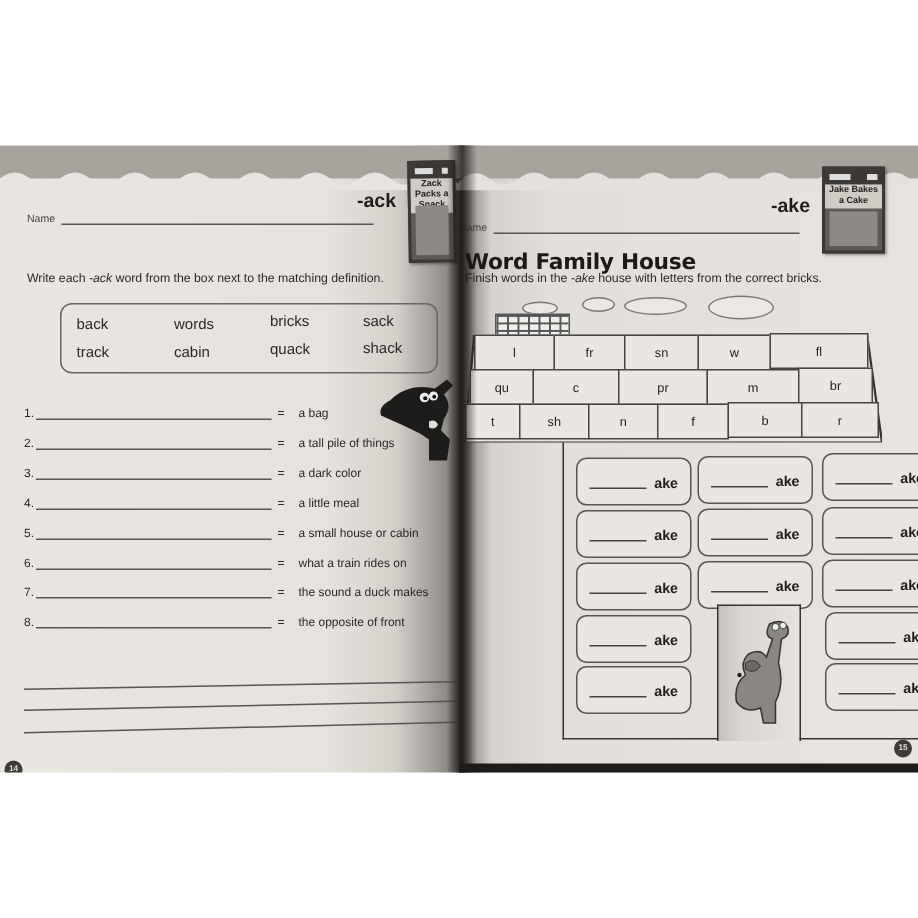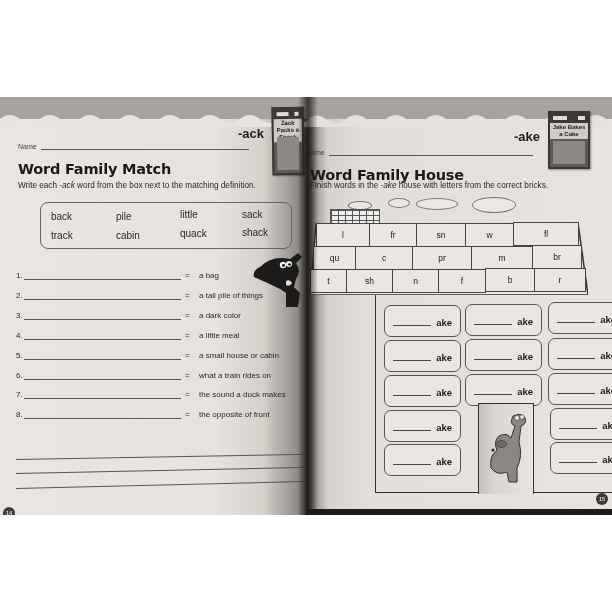--- a/index.html
+++ b/index.html
@@ -84,27 +84,26 @@
 
     <div class="thumb" style="left:272px; top:10px; width:32px; height:68px; transform:rotate(-1deg);">
       <div class="thumb-top">
           <span style="width:12px;"></span>
           <span style="width:4px;"></span>
         </div>
       <div class="thumb-title">Zack Packs a Snack</div>
       <div class="thumb-art"></div>
     </div>
 
-    <div class="page-title" style="left:18px; top:64px;">Word Family Match</div>
     <div class="instructions" style="left:18px; top:84px;"><span>Write each </span><i>-ack</i><span> word from the box next to the matching definition.</span></div>
 
     <div class="word-box">
       <span class="w" style="left:10px; top:8px;">back</span>
-      <span class="w" style="left:75px; top:8px;">pile</span>
-      <span class="w" style="left:139px; top:6px;">little</span>
+      <span class="w" style="left:75px; top:8px;">words</span>
+      <span class="w" style="left:139px; top:6px;">bricks</span>
       <span class="w" style="left:201px; top:6px;">sack</span>
       <span class="w" style="left:10px; top:27px;">track</span>
       <span class="w" style="left:75px; top:27px;">cabin</span>
       <span class="w" style="left:139px; top:25px;">quack</span>
       <span class="w" style="left:201px; top:24px;">shack</span>
     </div>
 
     <svg style="position:absolute; left:250px; top:152px;" width="60" height="60" viewBox="0 0 60 60">
       <path d="M10,18 Q22,6 40,10 L48,4 L52,8 L46,14 Q52,22 46,30 L44,38 L50,44 L48,58 L36,58 L36,44 L30,40 Q18,34 4,28 Q2,22 10,18 Z" fill="#1e1c1a"></path>
       <circle cx="33" cy="16" r="3.2" fill="#eee"></circle>

